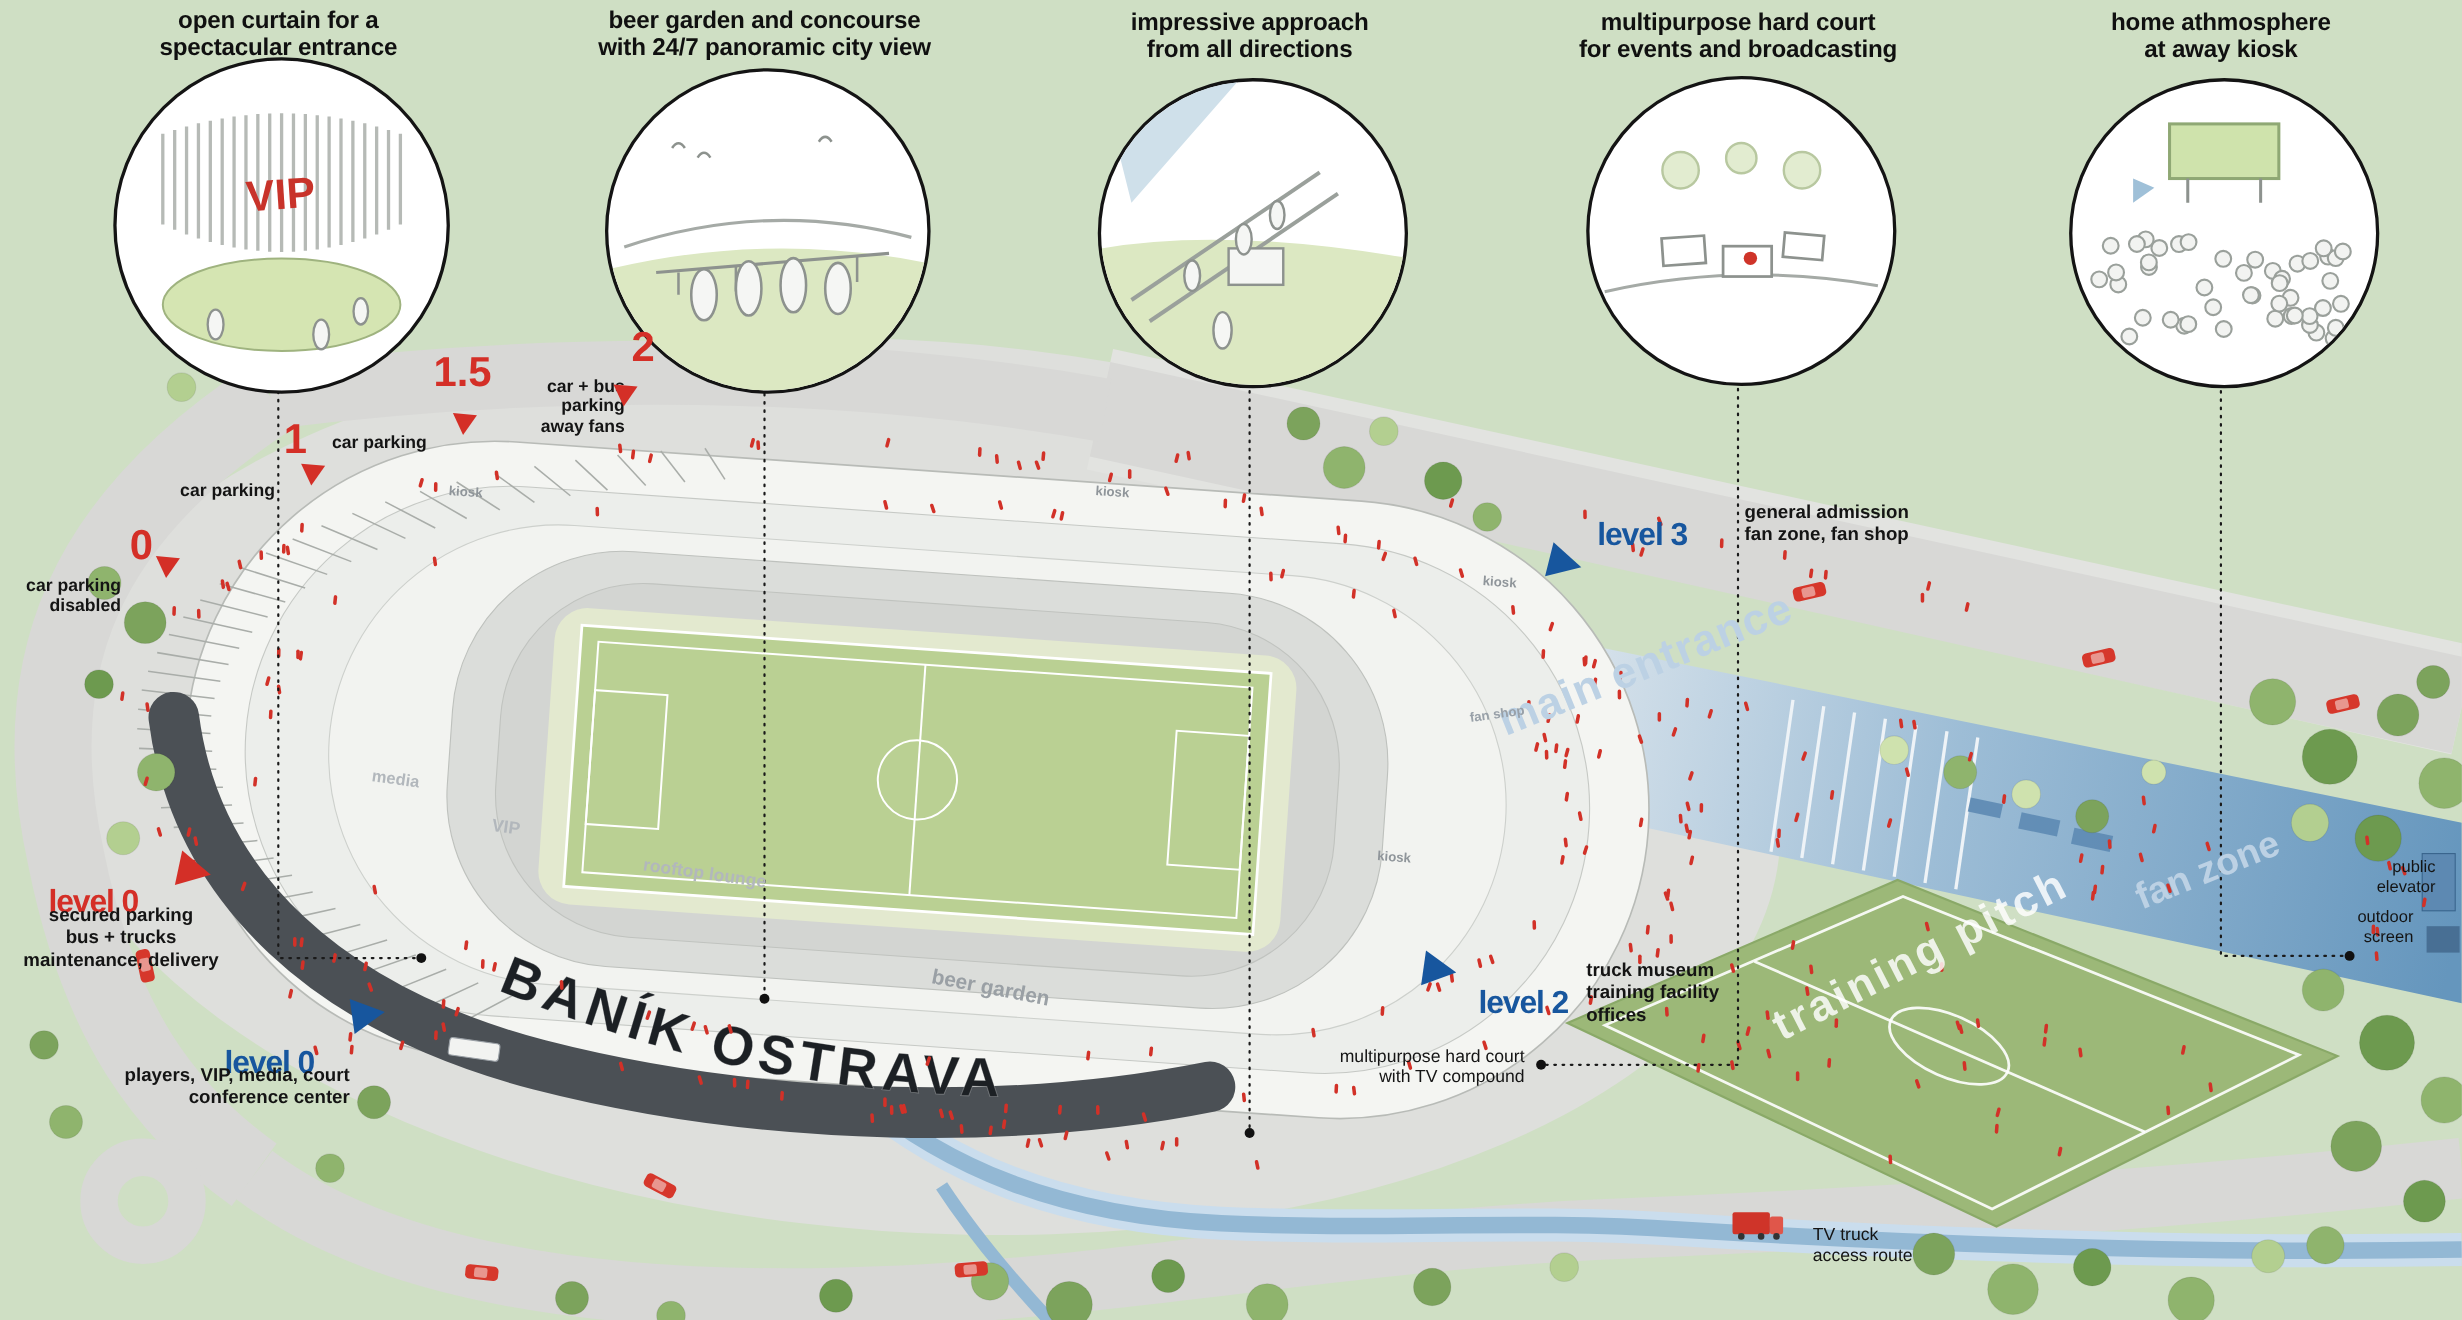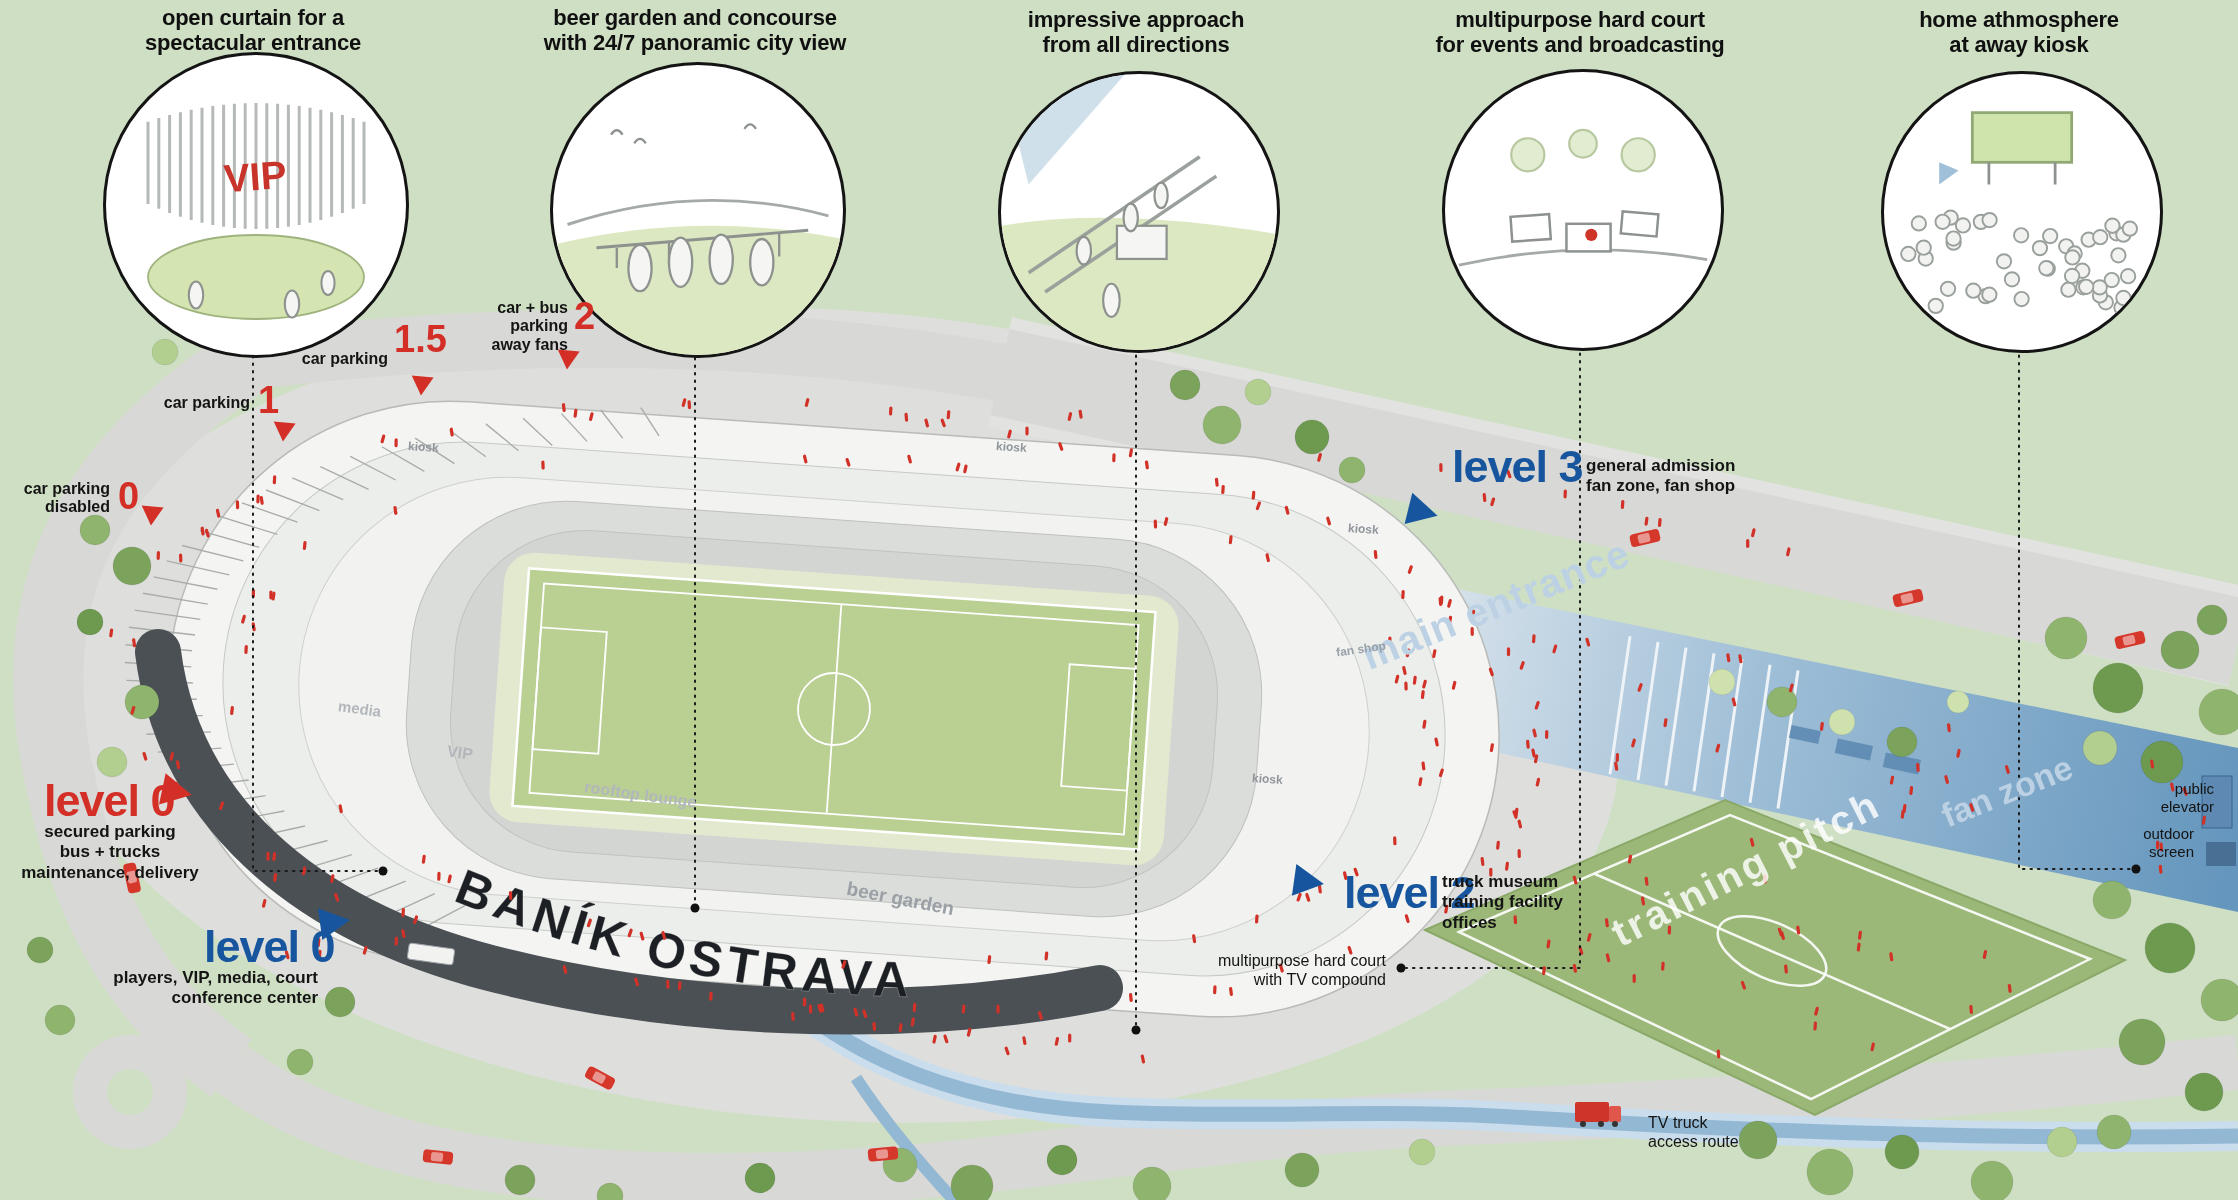--- a/index.html
+++ b/index.html
@@ -8,26 +8,26 @@
     background:#cfdfc4;
     font-family:"Liberation Sans", sans-serif;
     color:#141414;
   }
   #site{position:absolute;left:0;top:0;}
   .abs{position:absolute;}
   .pre{white-space:pre-line;}
   .cap{position:absolute;text-align:center;font-weight:700;font-size:22px;line-height:1.13;color:#101010;letter-spacing:-.2px;}
   .circle{position:absolute;border-radius:50%;border:3px solid #141414;background:#ffffff;overflow:hidden;}
   .circle svg{display:block;width:100%;height:100%;}
-  .plbl{position:absolute;font-weight:700;font-size:16px;line-height:1.15;text-align:right;color:#141414;}
+  .plbl{position:absolute;font-weight:700;font-size:16px;line-height:1.15;text-align:right;color:#141414;margin-top:44px;}
   .pnum{position:absolute;font-weight:700;font-size:38px;color:#d42f27;line-height:1;}
   .tri{position:absolute;width:0;height:0;border-top:11px solid transparent;border-bottom:11px solid transparent;border-left:19px solid #d42f27;}
   .tri.big{border-top:16px solid transparent;border-bottom:16px solid transparent;border-left:30px solid #17569e;}
   .tri.bigred{border-top:16px solid transparent;border-bottom:16px solid transparent;border-left:30px solid #d42f27;}
-  .lvl{position:absolute;font-weight:700;font-size:45px;line-height:1;letter-spacing:-1px;color:#17569e;}
+  .lvl{position:absolute;font-weight:700;font-size:29px;line-height:1;letter-spacing:-1px;color:#17569e;margin-top:28px;}
   .lvl.red{color:#d42f27;}
   .desc{position:absolute;font-weight:700;font-size:17px;line-height:1.2;color:#141414;}
   .small{position:absolute;font-weight:400;font-size:16px;line-height:1.2;color:#141414;}
   .faint{position:absolute;font-weight:700;color:#b2b7bc;}
   .bluetxt{position:absolute;font-weight:700;color:#bcd1e4;}
   .kiosk{position:absolute;font-weight:700;font-size:12px;color:#8f959a;transform:rotate(4deg);}
 </style>
 </head>
 <body>
 

